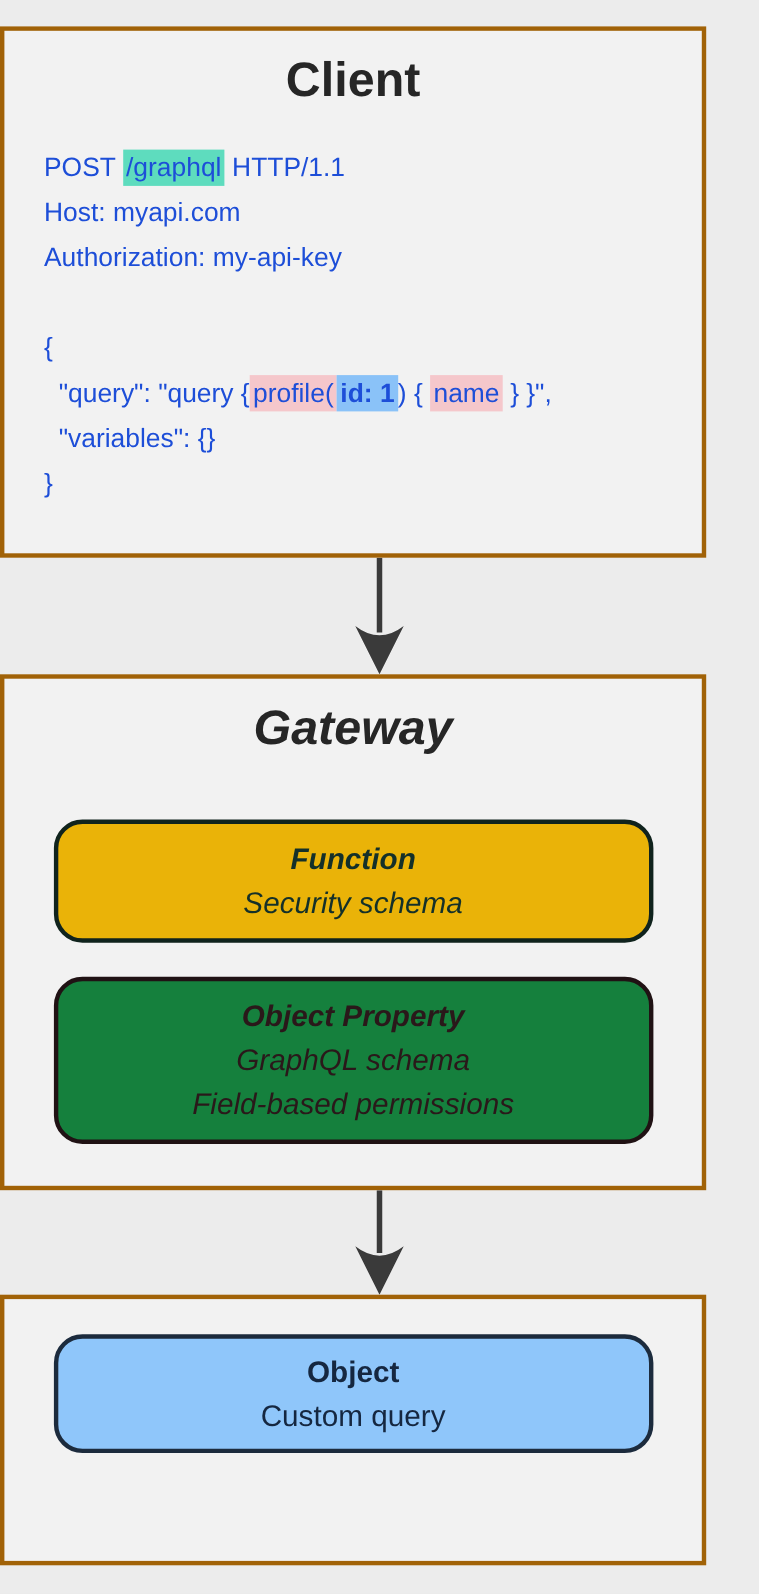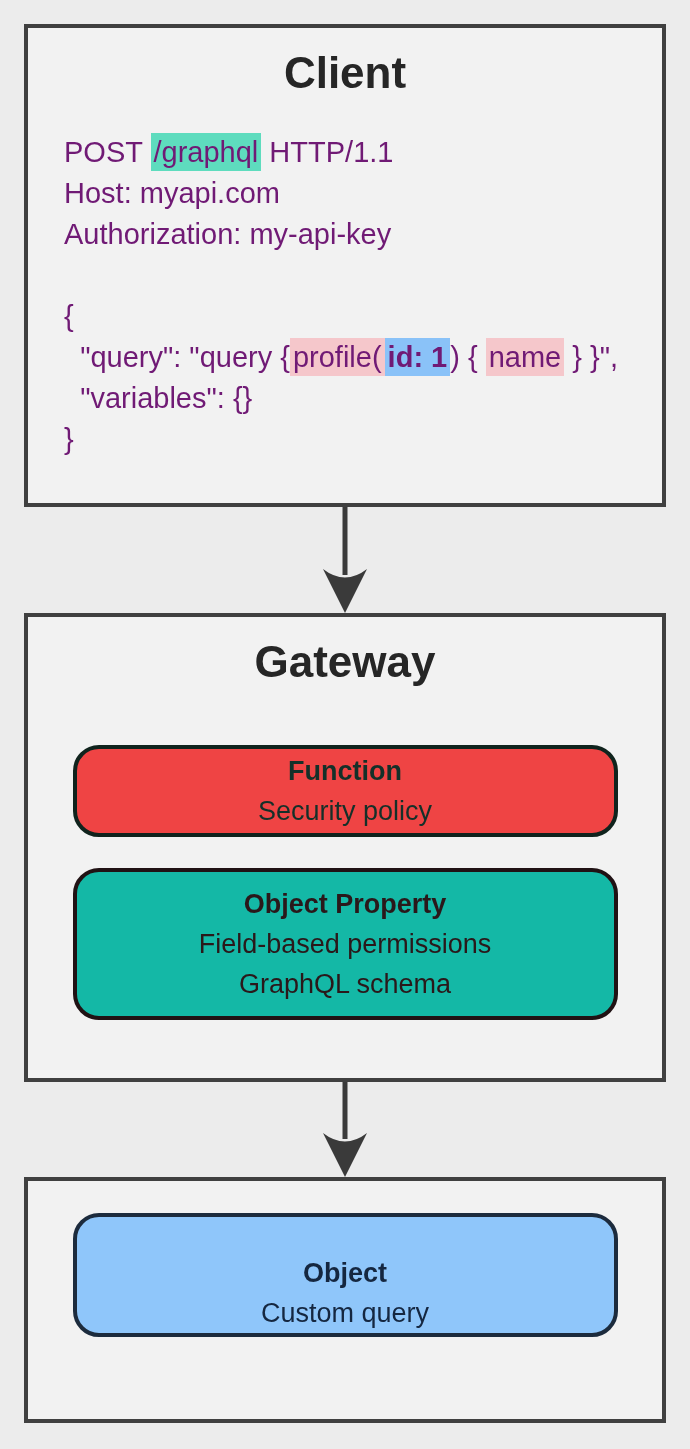--- a/index.html
+++ b/index.html
@@ -7,44 +7,43 @@
     width:690px;height:1449px;
     background:#ececec;
     font-family:"Liberation Sans","DejaVu Sans",sans-serif;
     color:#262626;
     -webkit-font-smoothing:antialiased;
   }
   .canvas{position:relative;width:690px;height:1449px;overflow:hidden;}
 
   .outer-box{
     box-sizing:border-box;
-    margin-left:24px;
     width:642px;
-    border:4px solid #404040;
+    border:4px solid #a16207;
     background:#f2f2f2;
   }
   .client{margin-top:24px;height:483px;}
-  .gateway{height:469px;}
+  .gateway{height:469px;font-style:italic;}
   .api{height:246px;}
 
   .box-title{
     margin:20px 0 0;
     text-align:center;
     font-size:44px;
     line-height:50px;
     font-weight:bold;
     color:#262626;
   }
 
   .code{
     margin:34px 0 0 36px;
-    font-size:29px;
+    font-size:24px;
     line-height:41px;
     white-space:pre-wrap;
-    color:#701a75;
+    color:#1d4ed8;
   }
   .code-line{min-height:41px;}
   .hl{padding:3px 3px;}
   .hl-teal{background:#5edcbe;}
   .hl-pink{background:#f5c7cb;}
   .hl-blue{background:#8ac2f8;font-weight:bold;}
 
   .arrow-wrap{
     height:106px;
     display:flex;
@@ -60,23 +59,23 @@
     border:4px solid #17211d;
     border-radius:26px;
     display:flex;
     flex-direction:column;
     justify-content:center;
     text-align:center;
     font-size:27px;
     line-height:40px;
   }
   .card-title{font-weight:bold;}
-  .card-teal{background:#ef4444;color:#143029;border-color:#10231d;height:92px;margin-top:58px;}
-  .card-pink{background:#14b8a6;color:#2a181a;border-color:#201214;height:152px;margin-top:31px;}
-  .card-blue{background:#8fc6fa;color:#152740;border-color:#1c2b3d;height:124px;margin-top:32px;justify-content:flex-end;}
+  .card-teal{background:#eab308;color:#143029;border-color:#10231d;height:112px;margin-top:58px;}
+  .card-pink{background:#15803d;color:#2a181a;border-color:#201214;height:152px;margin-top:31px;}
+  .card-blue{background:#8fc6fa;color:#152740;border-color:#1c2b3d;height:108px;margin-top:32px;}
 </style>
 </head>
 <body>
 
 <div class="canvas">
 
   <section class="outer-box client">
     <h1 class="box-title">Client</h1>
     <div class="code" id="client-code"><div class="code-line"><span>POST </span><span class="hl hl-teal">/graphql</span><span> HTTP/1.1</span></div><div class="code-line"><span>Host: myapi.com</span></div><div class="code-line"><span>Authorization: my-api-key</span></div><div class="code-line"><span></span></div><div class="code-line"><span>{</span></div><div class="code-line"><span>  "query": "query {</span><span class="hl hl-pink">profile(</span><span class="hl hl-blue">id: 1</span><span>) { </span><span class="hl hl-pink">name</span><span> } }",</span></div><div class="code-line"><span>  "variables": {}</span></div><div class="code-line"><span>}</span></div></div>
   </section>
@@ -86,27 +85,27 @@
       <line x1="28" y1="0" x2="28" y2="68" stroke="#3a3a3a" stroke-width="5"></line>
       <path d="M28 106 L6 62 Q28 79 50 62 Z" fill="#3a3a3a"></path>
     </svg>
   </div>
 
   <section class="outer-box gateway">
     <h1 class="box-title">Gateway</h1>
 
     <div class="card card-teal">
       <div class="card-title">Function</div>
-      <div class="card-line">Security policy</div>
+      <div class="card-line">Security schema</div>
     </div>
 
     <div class="card card-pink">
       <div class="card-title">Object Property</div>
+      <div class="card-line">GraphQL schema</div>
       <div class="card-line">Field-based permissions</div>
-      <div class="card-line">GraphQL schema</div>
     </div>
   </section>
 
   <div class="arrow-wrap second">
     <svg width="56" height="95" viewBox="0 0 56 95">
       <line x1="28" y1="0" x2="28" y2="57" stroke="#3a3a3a" stroke-width="5"></line>
       <path d="M28 95 L6 51 Q28 68 50 51 Z" fill="#3a3a3a"></path>
     </svg>
   </div>
 

